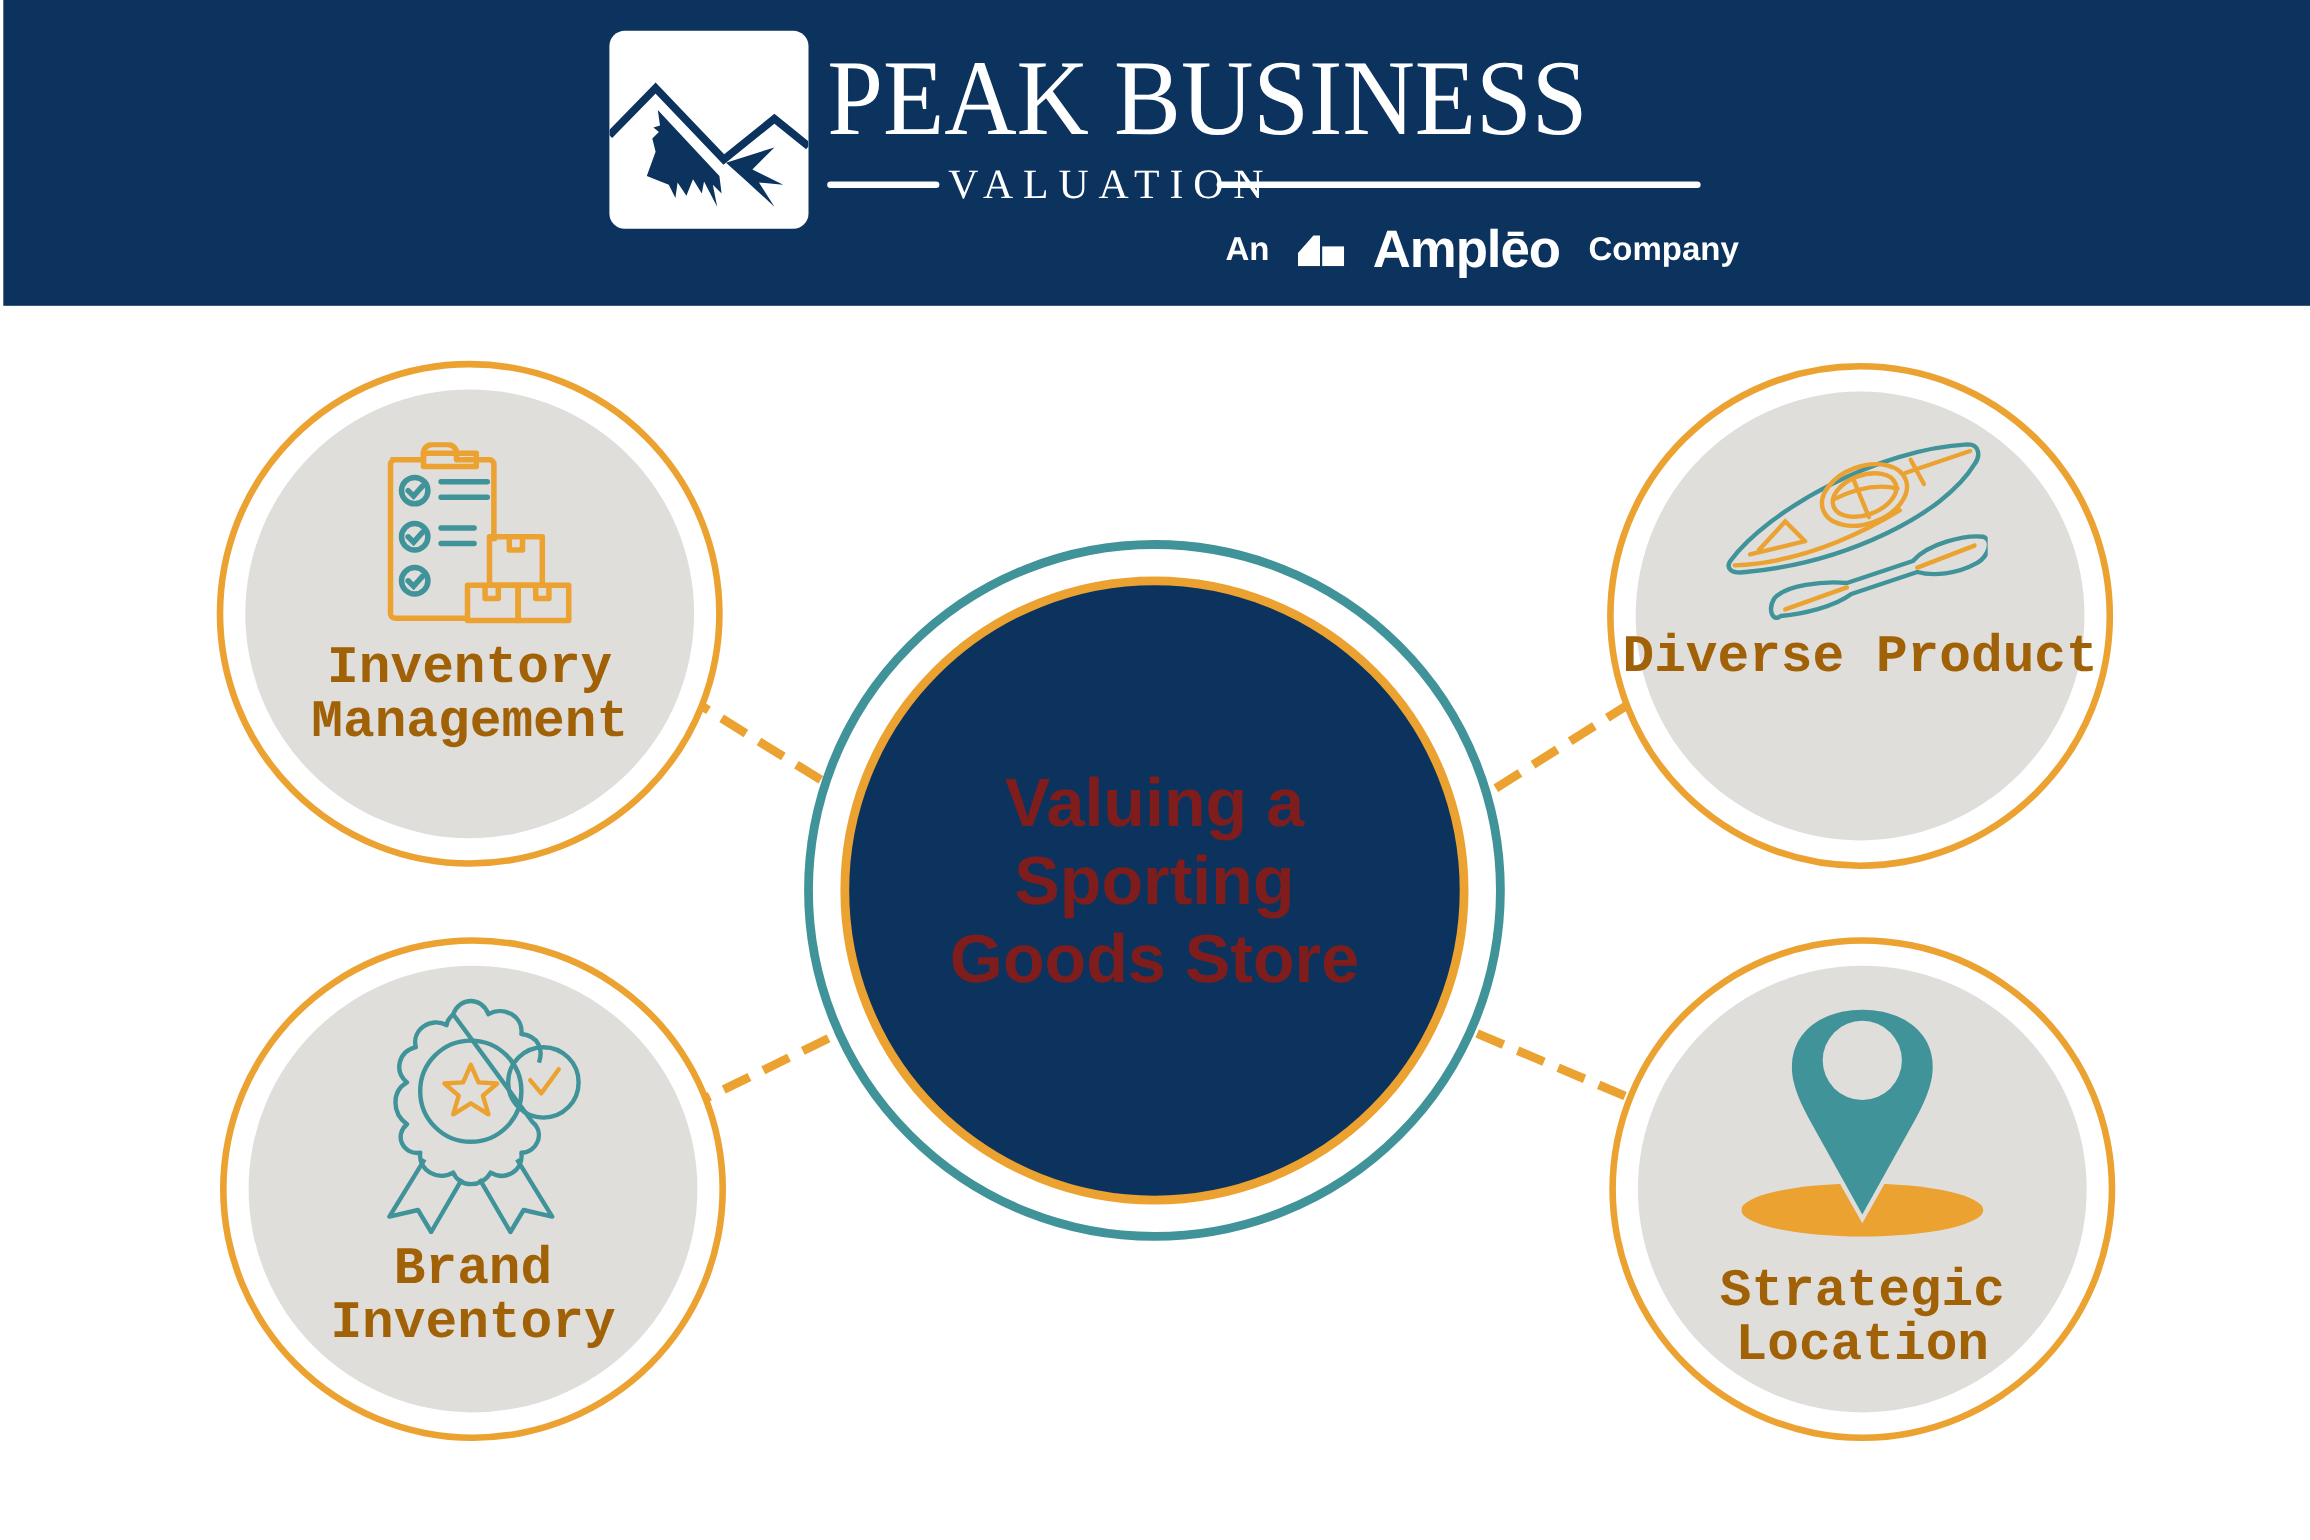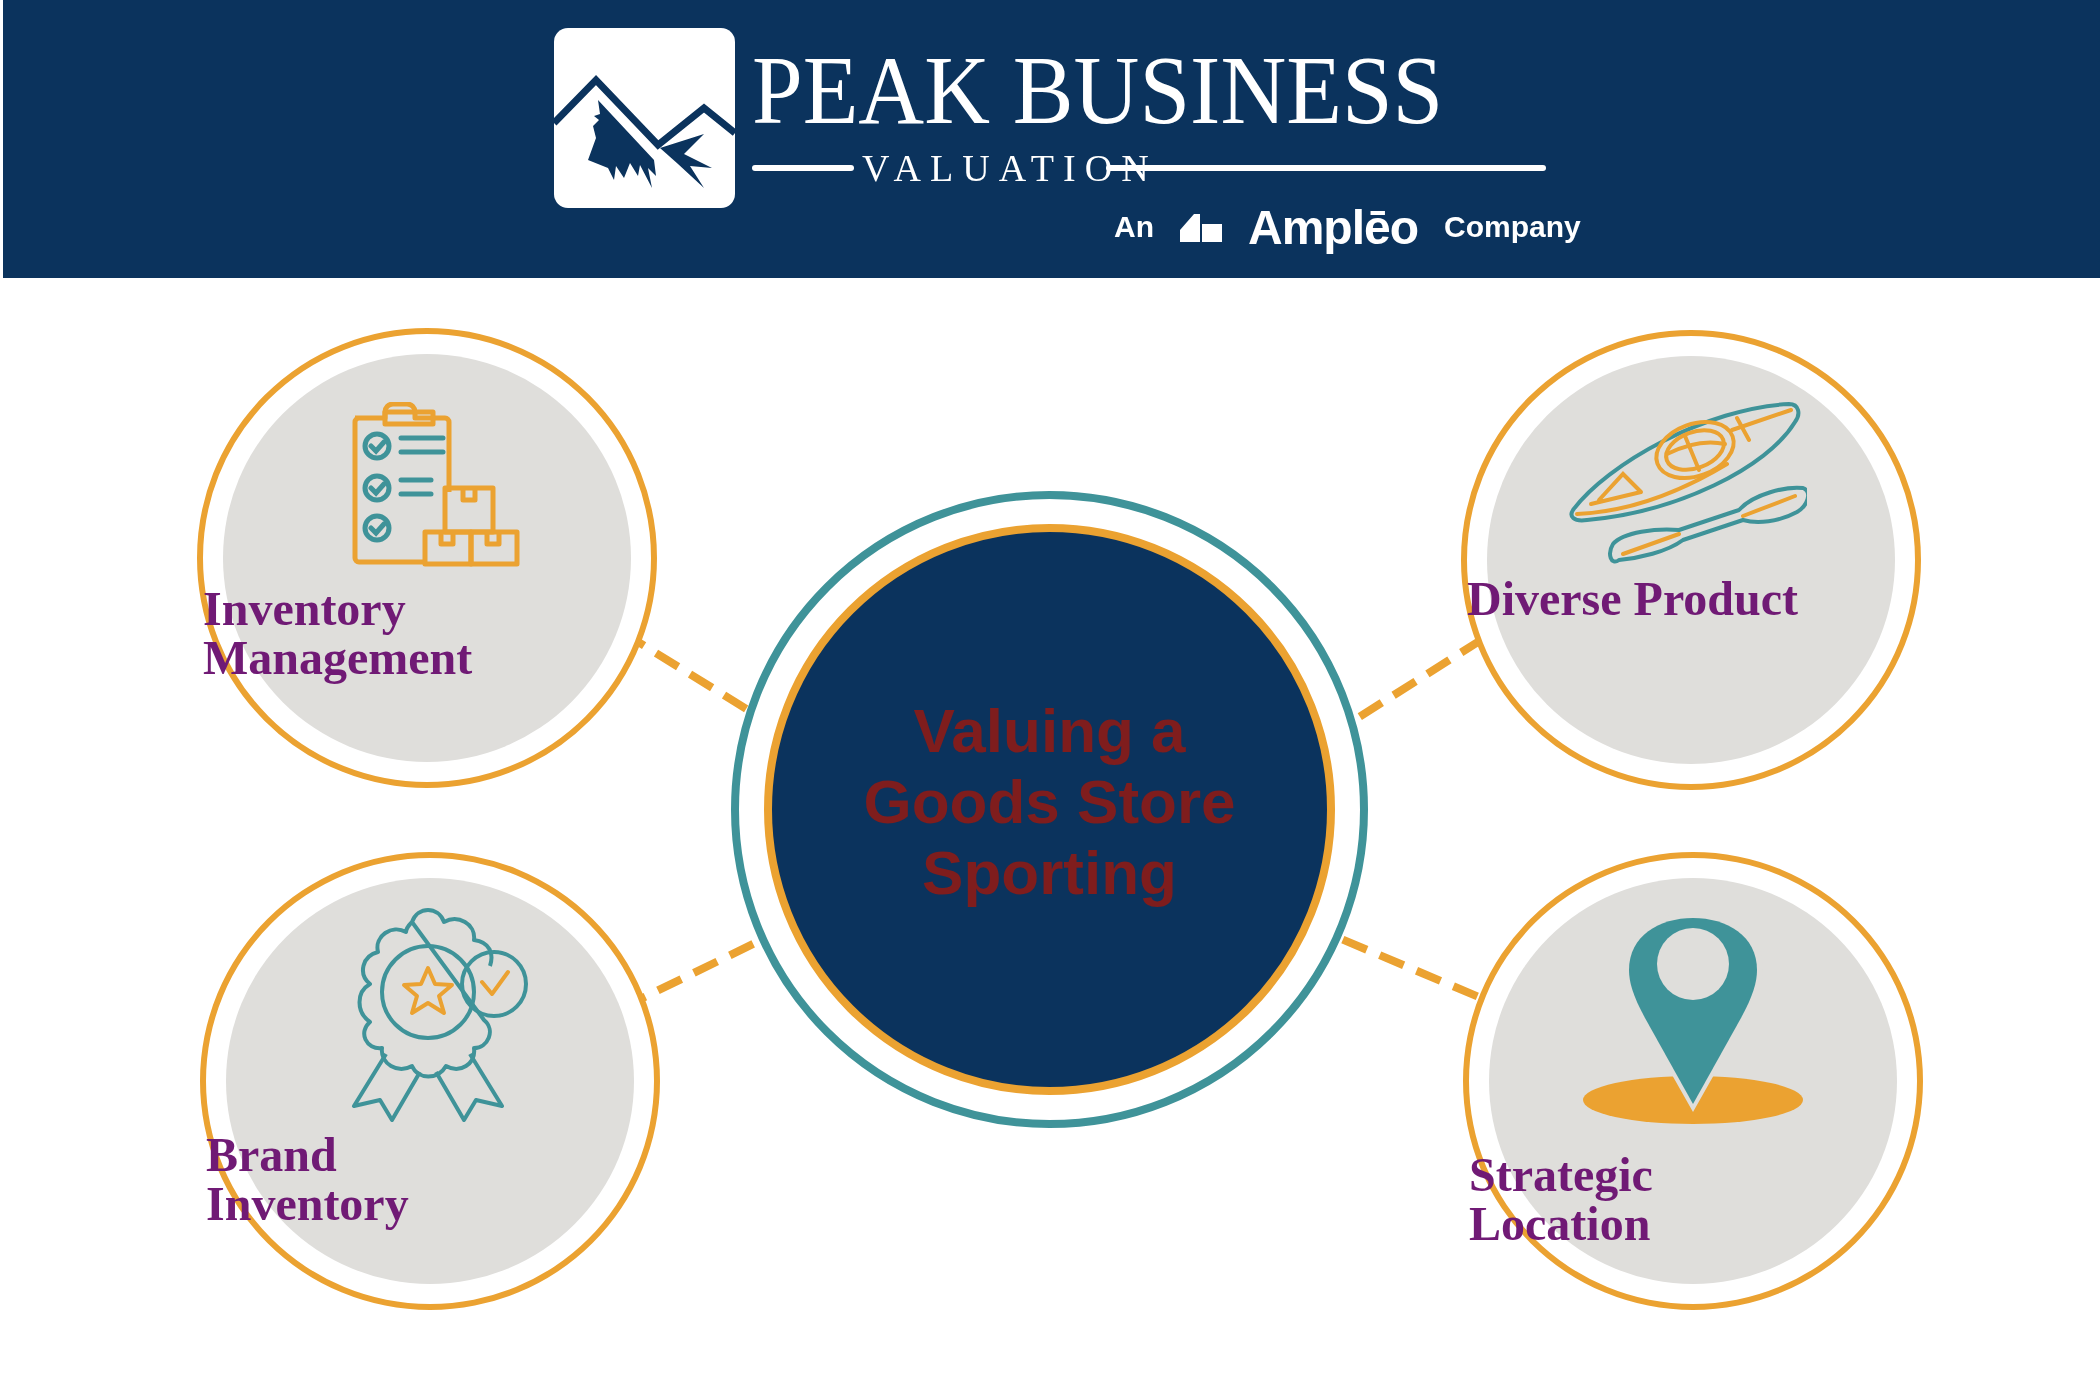--- a/index.html
+++ b/index.html
@@ -47,23 +47,23 @@
   .connector { position: absolute; left: 0; top: 0; }
 
   .node {
     position: absolute; border-radius: 50%;
     border: 6px solid #eba231; background: #ffffff; box-sizing: border-box;
   }
   .node-inner {
     position: absolute; border-radius: 50%; background: #dfdedb;
   }
   .node-label {
-    position: absolute; left: 0; width: 100%; text-align: left;
-    color: #701a75; font-weight: bold; font-size: 48px; line-height: 49px;
-    font-family: Liberation Serif, serif;
+    position: absolute; left: 0; width: 100%; text-align: center;
+    color: #a16207; font-weight: bold; font-size: 48px; line-height: 49px;
+    font-family: Liberation Mono, monospace;
   }
   .node-icon { position: absolute; }
 
   .hub-outer {
     position: absolute; left: 731px; top: 491px; width: 637px; height: 637px;
     border-radius: 50%; border: 8px solid #3f9399; box-sizing: border-box; background: #ffffff;
   }
   .hub-inner {
     position: absolute; left: 764px; top: 524px; width: 571px; height: 571px;
     border-radius: 50%; border: 8px solid #eba231; box-sizing: border-box; background: #0b335d;
@@ -194,15 +194,15 @@
   <div class="node-label" style="top:292px;">
     <div>Strategic</div>
     <div>Location</div>
   </div>
 </div>
 
 <div class="hub-outer"></div>
 <div class="hub-inner"></div>
 <div class="hub-title">
   <div>Valuing a</div>
+  <div>Sporting</div>
   <div>Goods Store</div>
-  <div>Sporting</div>
 </div>
 
 </body></html>

